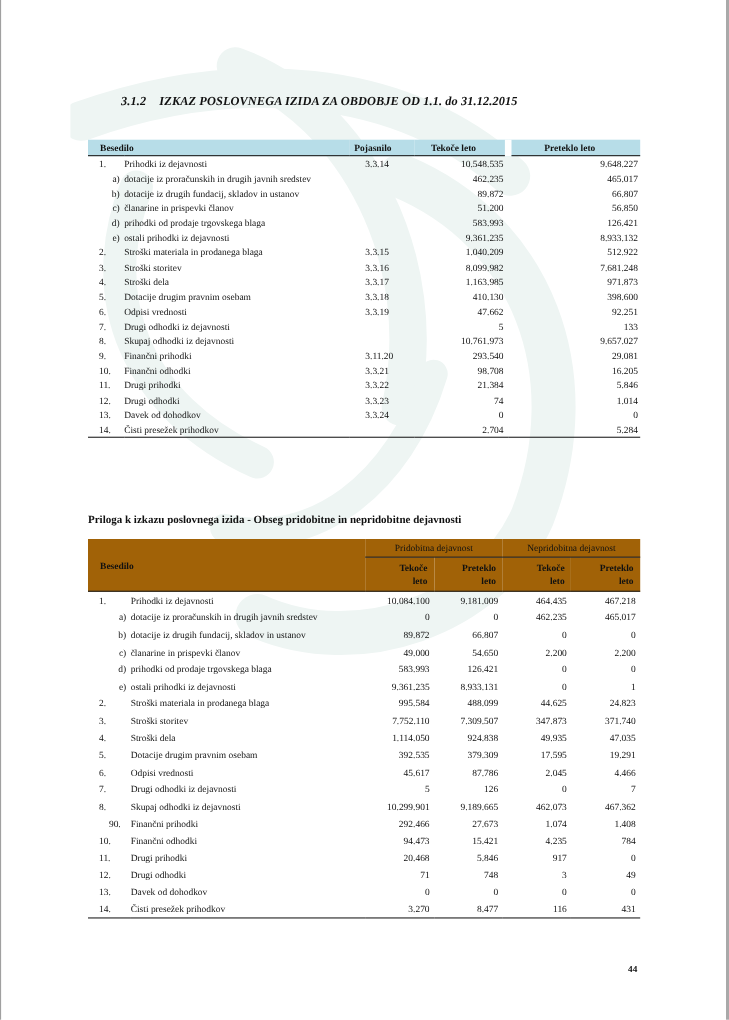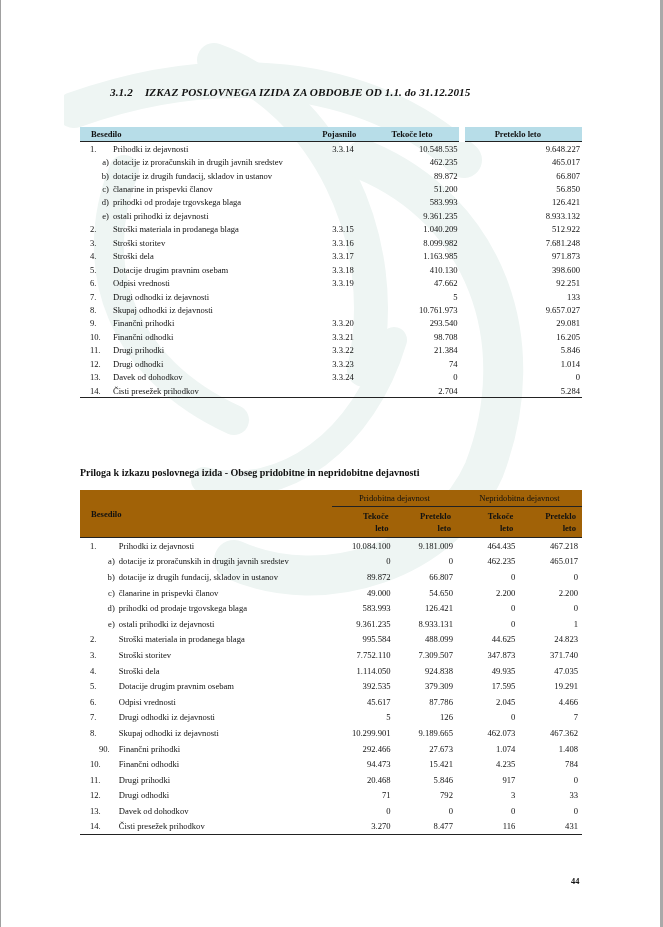--- a/index.html
+++ b/index.html
@@ -185,21 +185,21 @@
         <tr>
           <td class="c-idx" style="text-align: left; padding-left: 10px; padding-right: 0px;">8.</td>
           <td class="c-label">Skupaj odhodki iz dejavnosti</td>
           <td class="c-pojas"></td>
           <td class="c-tek">10.761.973</td>
           <td class="c-pret">9.657.027</td>
         </tr>
         <tr>
           <td class="c-idx" style="text-align: left; padding-left: 10px; padding-right: 0px;">9.</td>
           <td class="c-label">Finančni prihodki</td>
-          <td class="c-pojas">3.3.20</td>
+          <td class="c-pojas">3.11.20</td>
           <td class="c-tek">293.540</td>
           <td class="c-pret">29.081</td>
         </tr>
         <tr>
           <td class="c-idx" style="text-align: left; padding-left: 10px; padding-right: 0px;">10.</td>
           <td class="c-label">Finančni odhodki</td>
           <td class="c-pojas">3.3.21</td>
           <td class="c-tek">98.708</td>
           <td class="c-pret">16.205</td>
         </tr>
@@ -377,23 +377,23 @@
           <td class="c-label">Drugi prihodki</td>
           <td class="c-num">20.468</td>
           <td class="c-num">5.846</td>
           <td class="c-num">917</td>
           <td class="c-num">0</td>
         </tr>
         <tr>
           <td class="c-idx" style="text-align: left; padding-left: 10px; padding-right: 0px;">12.</td>
           <td class="c-label">Drugi odhodki</td>
           <td class="c-num">71</td>
-          <td class="c-num">792</td>
+          <td class="c-num">748</td>
           <td class="c-num">3</td>
-          <td class="c-num">33</td>
+          <td class="c-num">49</td>
         </tr>
         <tr>
           <td class="c-idx" style="text-align: left; padding-left: 10px; padding-right: 0px;">13.</td>
           <td class="c-label">Davek od dohodkov</td>
           <td class="c-num">0</td>
           <td class="c-num">0</td>
           <td class="c-num">0</td>
           <td class="c-num">0</td>
         </tr>
         <tr>

